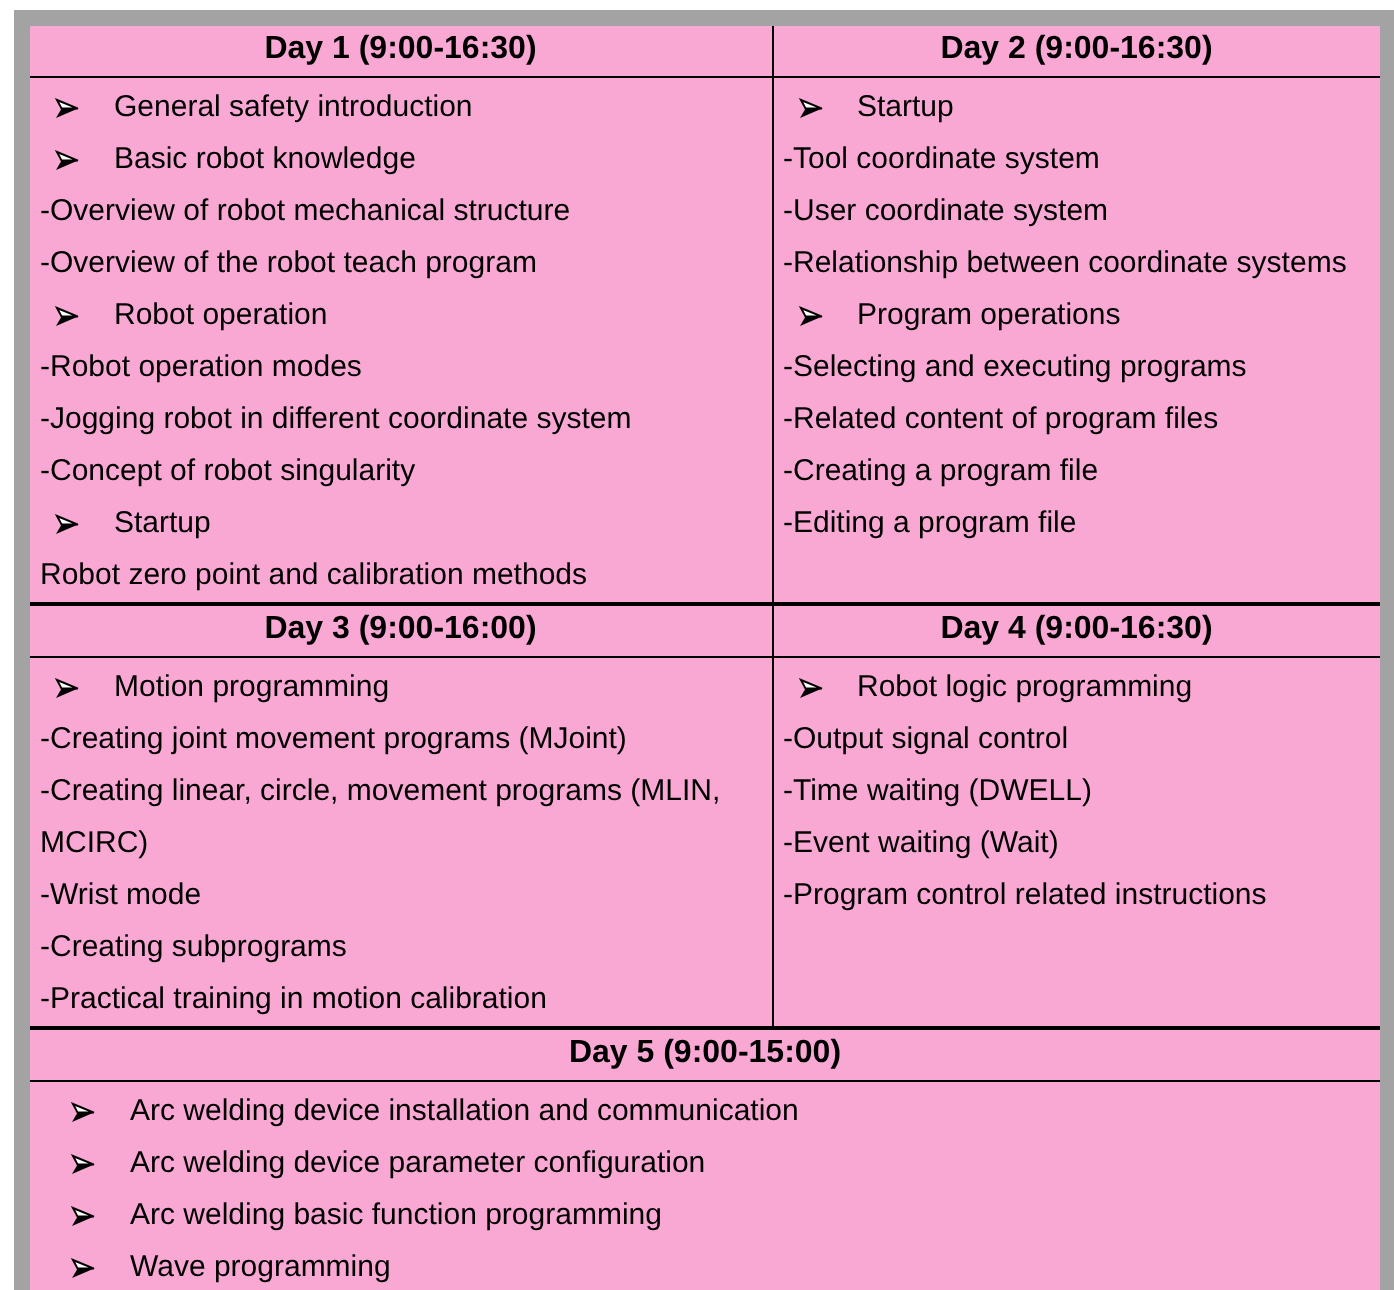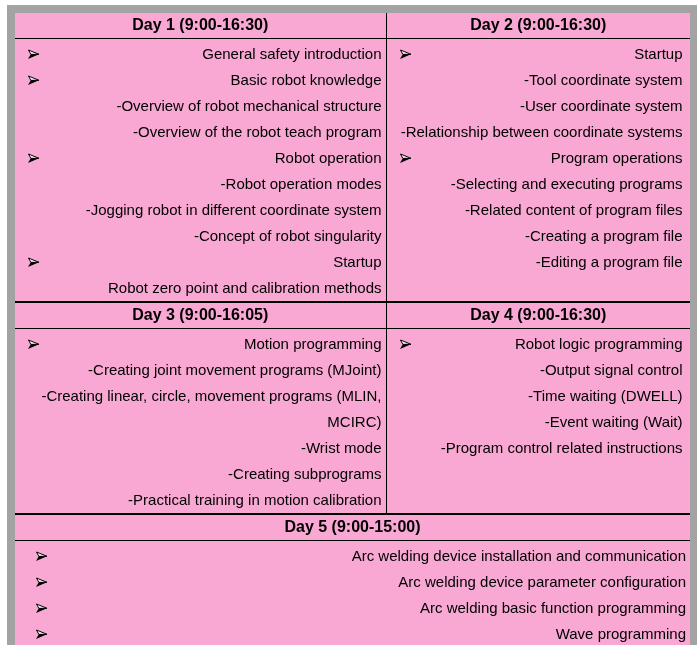--- a/index.html
+++ b/index.html
@@ -35,21 +35,20 @@
     font-size: 16px;
     text-align: center;
     height: 26px;
     padding: 1px 2px 2px 2px;
     line-height: 22px;
   }
   tr.content-row td {
     vertical-align: top;
     padding: 2px 4px 0 5px;
     font-size: 15px;
-    text-align: right;
   }
   tr.sec0 td { height: 262px; }
   tr.sec1 td { height: 148px; }
   tr.sec2 td { height: 105px; }
   .item {
     line-height: 26px;
     white-space: normal;
   }
   .item.bullet {
     display: flex;
@@ -153,21 +152,21 @@
               </span>
               <span class="text">Program operations</span>
             </div>
             <div class="item dash"><span class="text">-Selecting and executing programs</span></div>
             <div class="item dash"><span class="text">-Related content of program files</span></div>
             <div class="item dash"><span class="text">-Creating a program file</span></div>
             <div class="item dash"><span class="text">-Editing a program file</span></div>
           </td>
         </tr>
         <tr class="header-row">
-          <th>Day 3 (9:00-16:05)</th>
+          <th>Day 3 (9:00-16:00)</th>
           <th>Day 4 (9:00-16:30)</th>
         </tr>
         <tr class="content-row sec1">
           <td>
             <div class="item bullet">
               <span class="glyph">
                 <svg width="13" height="11" viewBox="0 0 13 11">
                   <path d="M1.5 1 L12 5.3 L3.8 5.3 Z" fill="#ffffff" stroke="#000000" stroke-width="1"></path>
                   <path d="M3.8 5.3 L12 5.3 L1 10 Z" fill="#000000"></path>
                 </svg>

